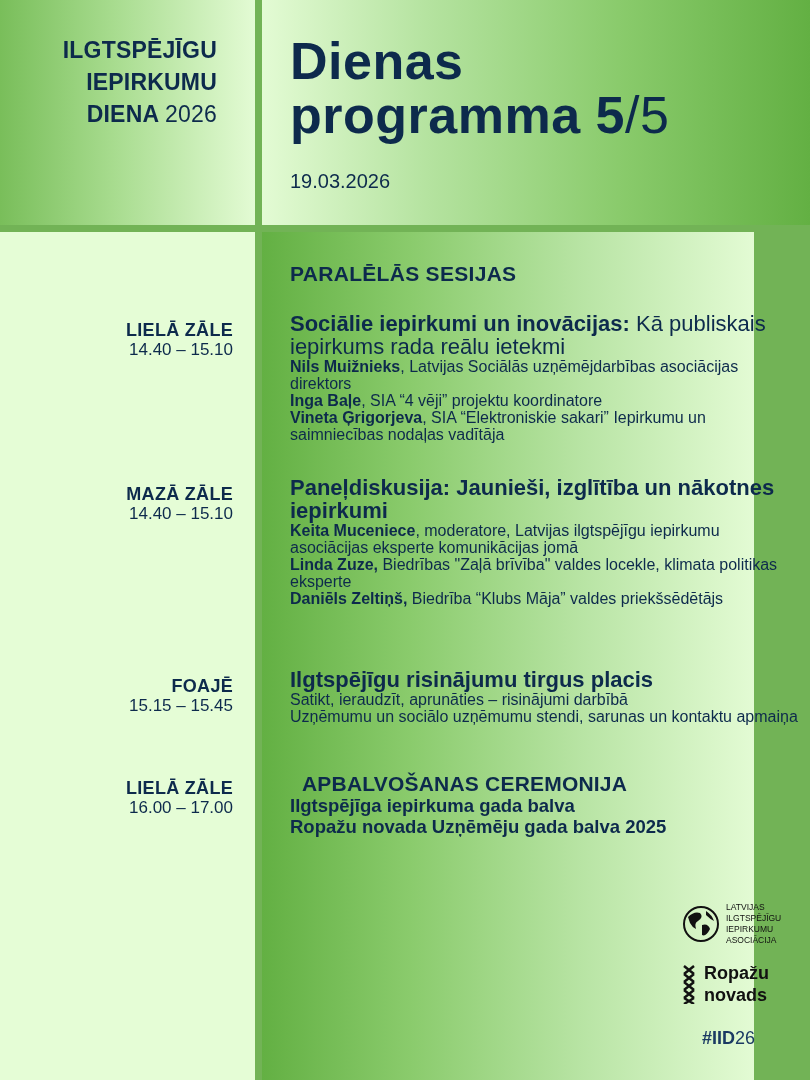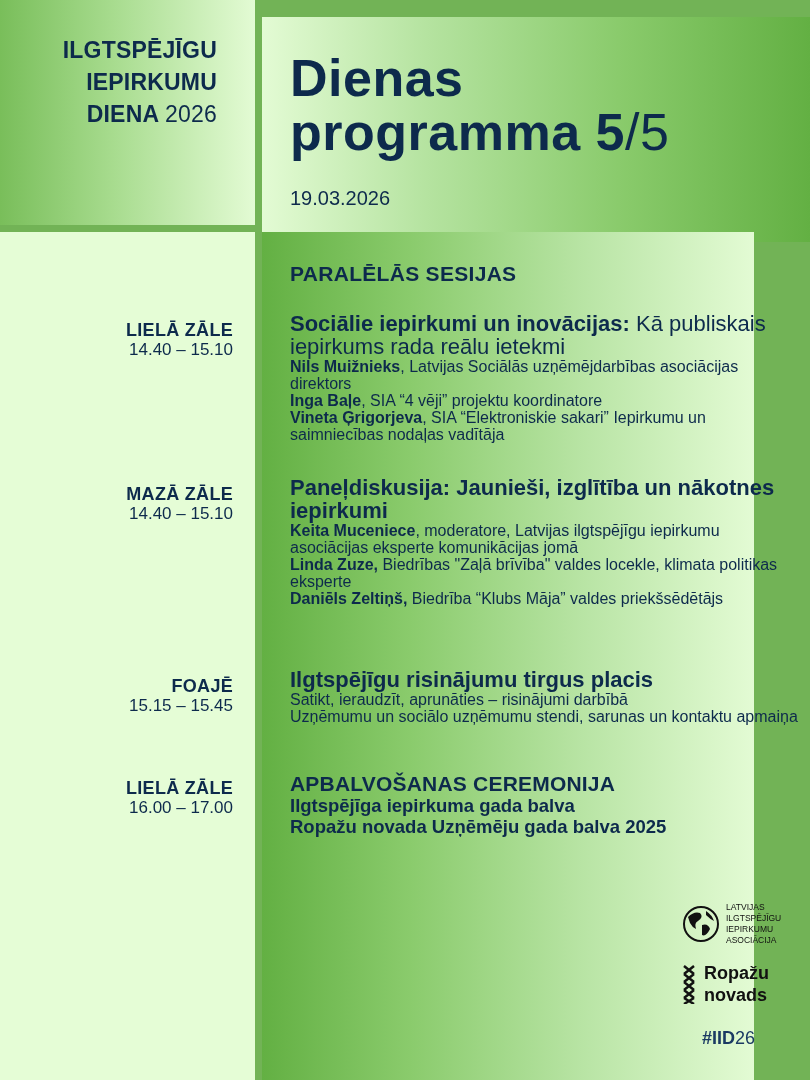--- a/index.html
+++ b/index.html
@@ -5,21 +5,21 @@
     html, body { margin:0; padding:0; }
     body {
       width:810px; height:1080px; position:relative; overflow:hidden;
       background:#72b356;
       font-family:"Liberation Sans", sans-serif;
       color:#0d2a4c;
     }
     .panel { position:absolute; box-sizing:border-box; }
     .p-tl { left:0; top:0; width:255px; height:225px;
       background:linear-gradient(90deg,#79be5a 0%,#a8dc8f 45%,#e3fbd4 100%); }
-    .p-tr { left:262px; top:17px; width:548px; height:225px;
+    .p-tr { left:262px; top:0; width:548px; height:225px;
       background:linear-gradient(90deg,#e3fbd4 0%,#b5e3a0 30%,#8acb6c 65%,#63b043 100%);padding-left:22px; }
     .p-bl { left:0; top:232px; width:255px; height:848px; background:#e5fdd6; }
     .p-br { left:262px; top:232px; width:492px; height:848px;
       background:linear-gradient(90deg,#63b043 0%,#8acb6c 30%,#b8e4a4 65%,#e3fbd4 100%); }
 
     .brand { position:absolute; right:38px; top:34px; text-align:right;
       font-weight:bold; font-size:23px; line-height:32px; letter-spacing:0.2px; }
     .brand .light { font-weight:normal; }
 
     .title { position:absolute; left:28px; top:34px; font-weight:bold;
@@ -30,21 +30,21 @@
     .left-col { position:absolute; right:22px; text-align:right; }
     .venue { font-weight:bold; font-size:18px; line-height:20px; letter-spacing:0.3px; }
     .time { font-size:17px; line-height:19px; }
 
     .content { position:absolute; left:28px; width:510px; }
     .section-title { font-weight:bold; font-size:21px; letter-spacing:0.3px; }
     .sess-title { font-size:22px; line-height:23px; }
     .sess-title b { font-weight:bold; }
     .speaker { font-size:16px; line-height:17px; }
     .speaker b { font-weight:bold; }
-    .award-title { font-weight:bold; font-size:21px; line-height:23px; letter-spacing:0.2px; }
+    .award-title { font-weight:bold; font-size:21px; line-height:23px; letter-spacing:0.2px;margin-left:12px; }
     .award-sub { font-weight:bold; font-size:18.5px; line-height:21px; }
 
     .logo-assoc { position:absolute; left:420px; top:670px; display:flex; align-items:center; }
     .logo-assoc .txt { font-size:8.5px; line-height:11px; color:#111; margin-left:6px; }
     .logo-ropazi { position:absolute; left:420px; top:730px; display:flex; align-items:center; }
     .logo-ropazi .txt { font-weight:bold; font-size:18px; line-height:22px; color:#111; margin-left:8px; }
     .hashtag { position:absolute; left:440px; top:796px; font-size:18px; font-weight:bold; color:#1b3a63;text-align:center; }
     .hashtag .light { font-weight:normal; }
   </style>
 </head>

